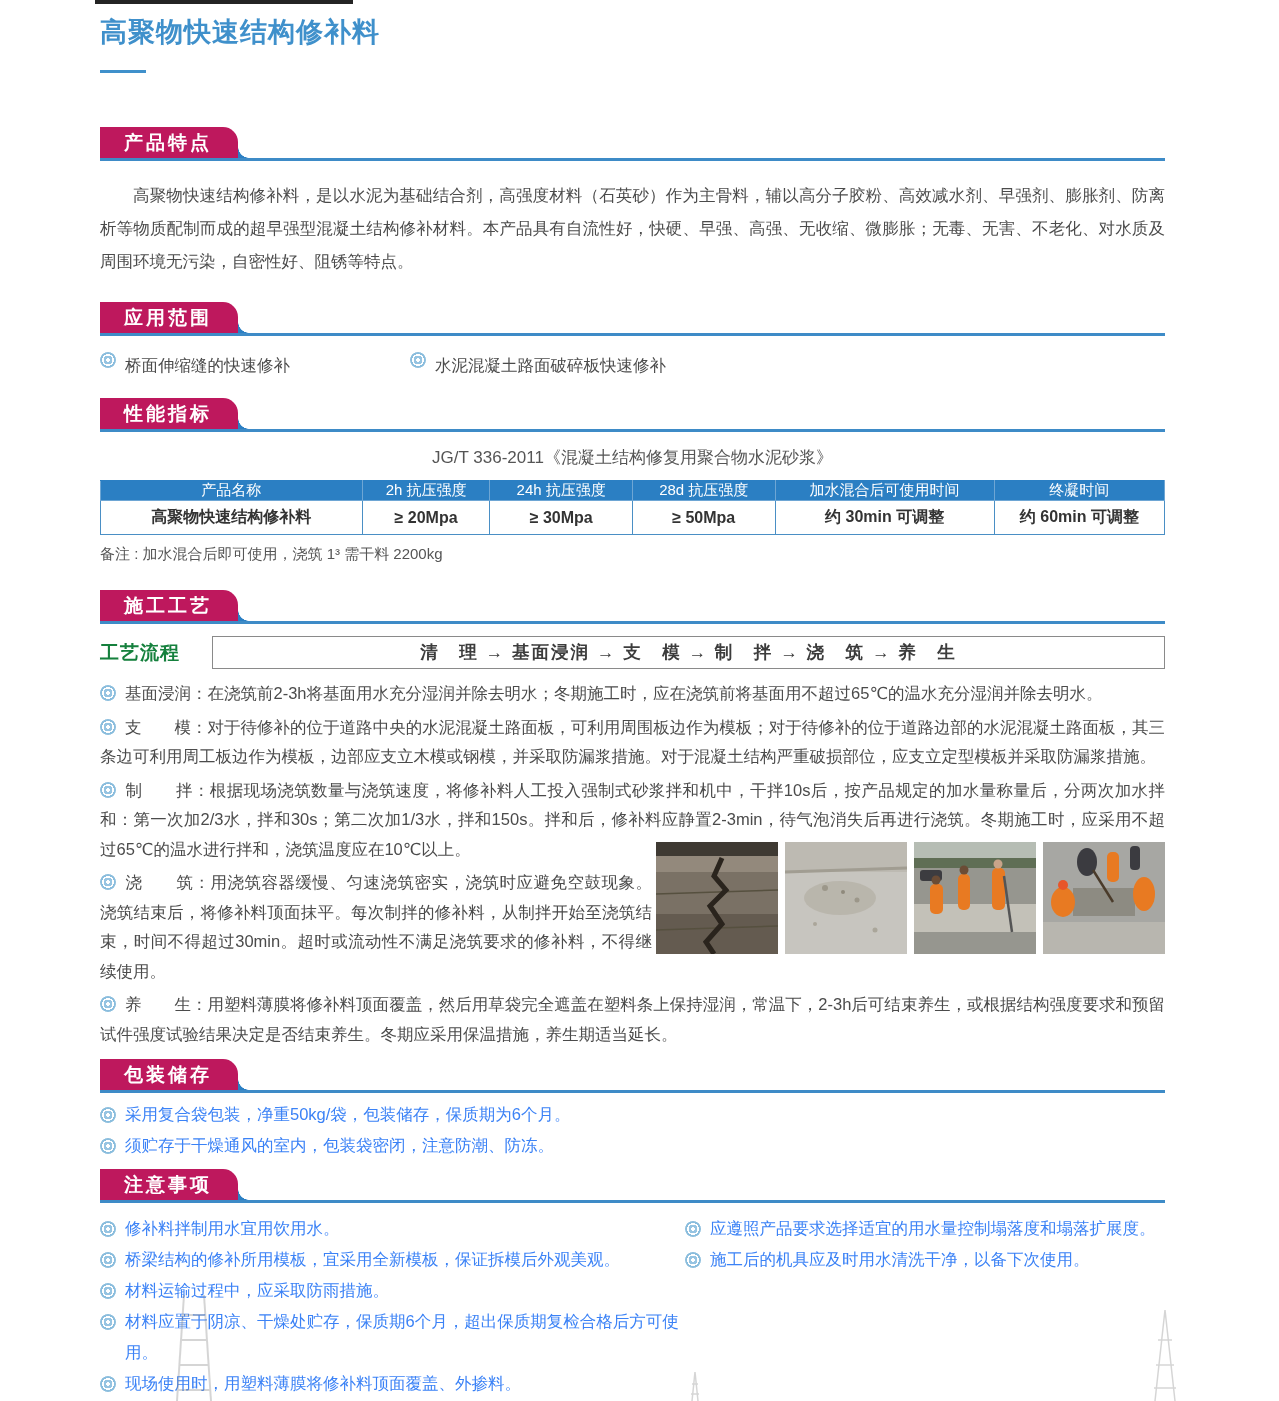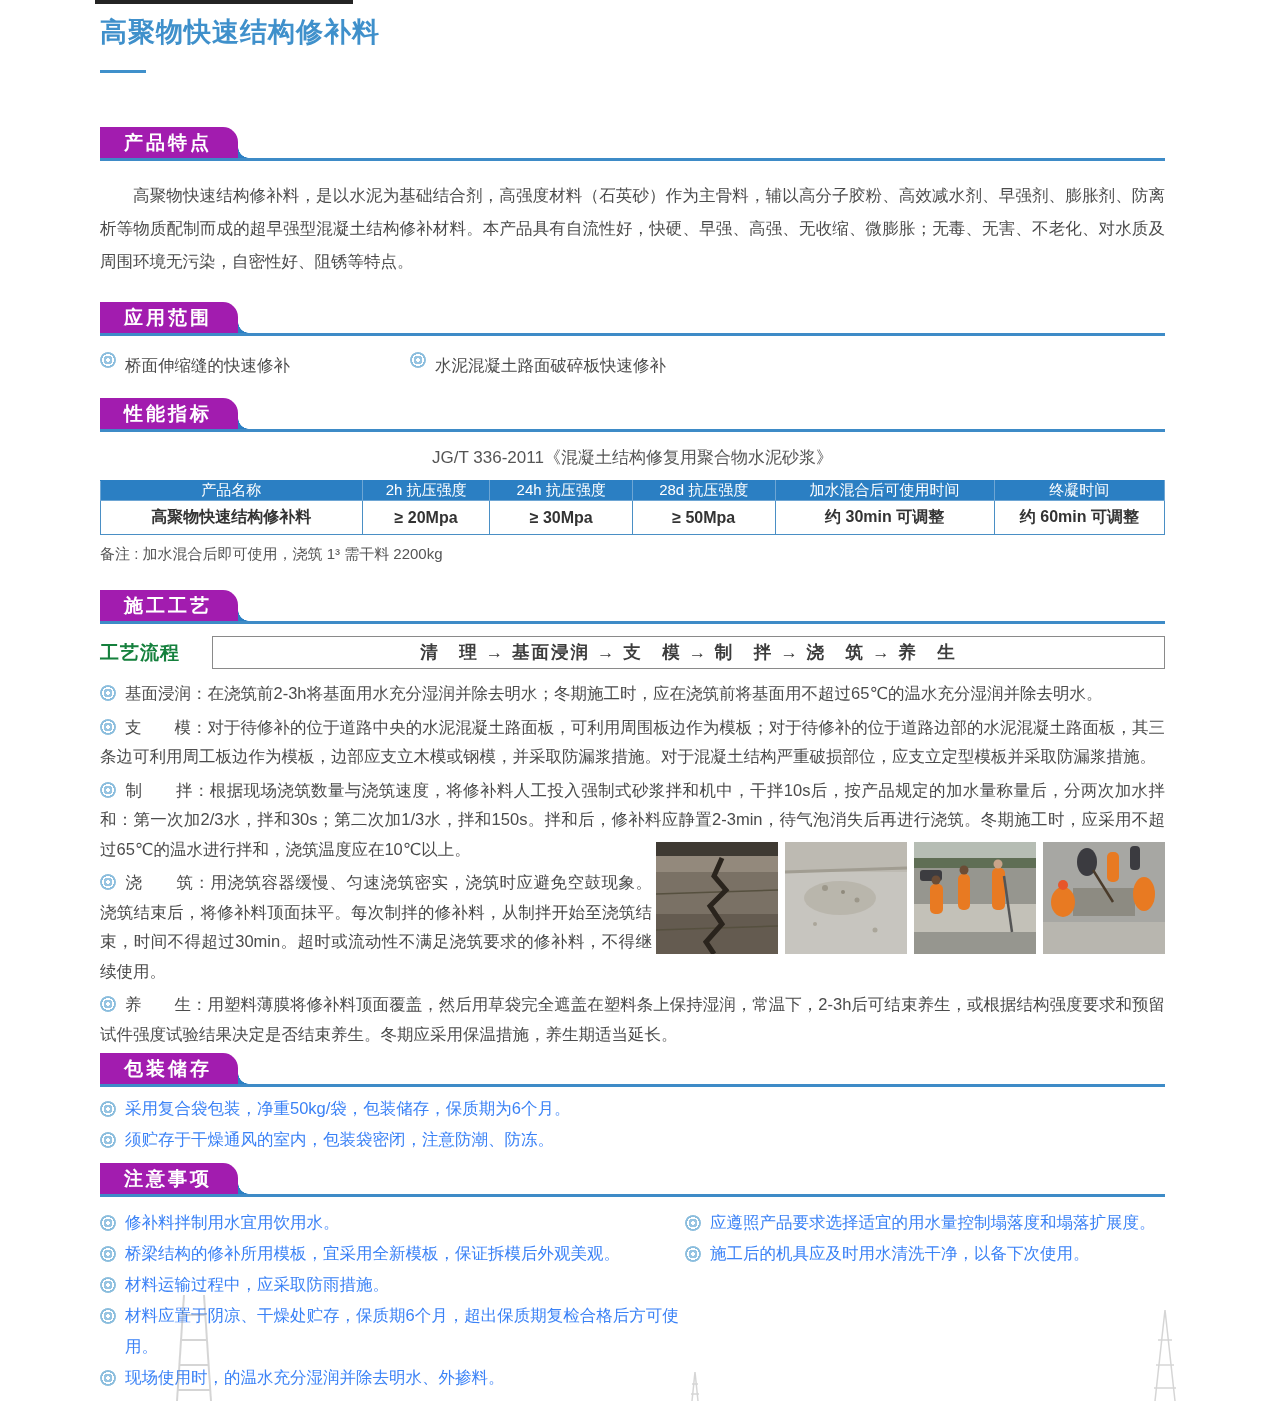--- a/index.html
+++ b/index.html
@@ -15,21 +15,21 @@
   .content{position:absolute;left:100px;top:0;width:1065px;}
   .title{
     margin:14px 0 0 0;
     font-size:27px;font-weight:bold;color:#3f90cb;letter-spacing:1px;
   }
   .title-underline{margin-top:20px;width:46px;height:3px;background:#3f90cb;}
 
   .section-header{border-bottom:3px solid #3e8bc7;line-height:0;}
   .section-tab{
     display:inline-block;position:relative;
-    background:#a21caf;color:#ffffff;
+    background:#be185d;color:#ffffff;
     font-size:19px;font-weight:bold;letter-spacing:3px;
     line-height:31px;padding:0 26px 0 24px;
     border-radius:0 15px 0 0;
     vertical-align:bottom;
   }
   .section-tab::after{
     content:'';position:absolute;right:-11px;bottom:0;width:11px;height:11px;
     background:radial-gradient(circle at 100% 0, rgba(0,0,0,0) 10.5px, #2b7fc3 11px);
   }
 
@@ -71,21 +71,21 @@
     font-weight:bold;font-size:17.5px;color:#3c3c3c;line-height:31px;letter-spacing:2px;
   }
   .steps{margin-top:10px;}
   .step{margin:4px 0;font-size:16.5px;line-height:29.5px;color:#4b4b4b;text-align:justify;}
   .pour-wrap{position:relative;}
   .pour-wrap .step{width:552px;}
   .photo-strip{position:absolute;right:0;top:-26px;display:flex;gap:7px;}
   .photo{width:122px;height:112px;display:block;}
   .photo svg{width:100%;height:100%;display:block;}
 
-  .sec-storage{margin-top:4px;}
+  .sec-storage{margin-top:10px;}
   .list-item{display:flex;align-items:flex-start;font-size:16.5px;line-height:31px;color:#3b82f6;margin:0;}
   .list-item .bullet{margin-top:8px;}
   .storage-list{margin-top:6px;}
 
   .sec-notes{margin-top:8px;}
   .notes-grid{display:flex;margin-top:10px;}
   .notes-col-left{width:585px;flex:none;}
   .notes-col-right{flex:1;}
 
   .wm{position:absolute;pointer-events:none;opacity:0.35;}
@@ -276,21 +276,21 @@
         <p class="list-item">
             <span class="bullet"></span>
             <span>材料运输过程中，应采取防雨措施。</span>
           </p>
         <p class="list-item">
             <span class="bullet"></span>
             <span>材料应置于阴凉、干燥处贮存，保质期6个月，超出保质期复检合格后方可使用。</span>
           </p>
         <p class="list-item">
             <span class="bullet"></span>
-            <span>现场使用时，的温水充分湿润并除去明水、外掺料。</span>
+            <span>现场使用时，用塑料薄膜将修补料顶面覆盖、外掺料。</span>
           </p>
       </div>
       <div class="notes-col-right">
         <p class="list-item">
             <span class="bullet"></span>
             <span>应遵照产品要求选择适宜的用水量控制塌落度和塌落扩展度。</span>
           </p>
         <p class="list-item">
             <span class="bullet"></span>
             <span>施工后的机具应及时用水清洗干净，以备下次使用。</span>

